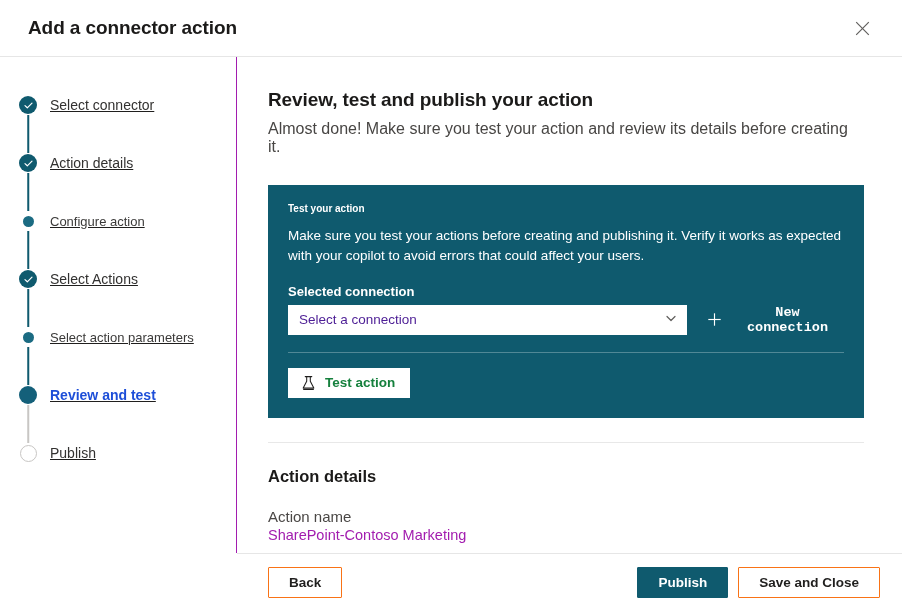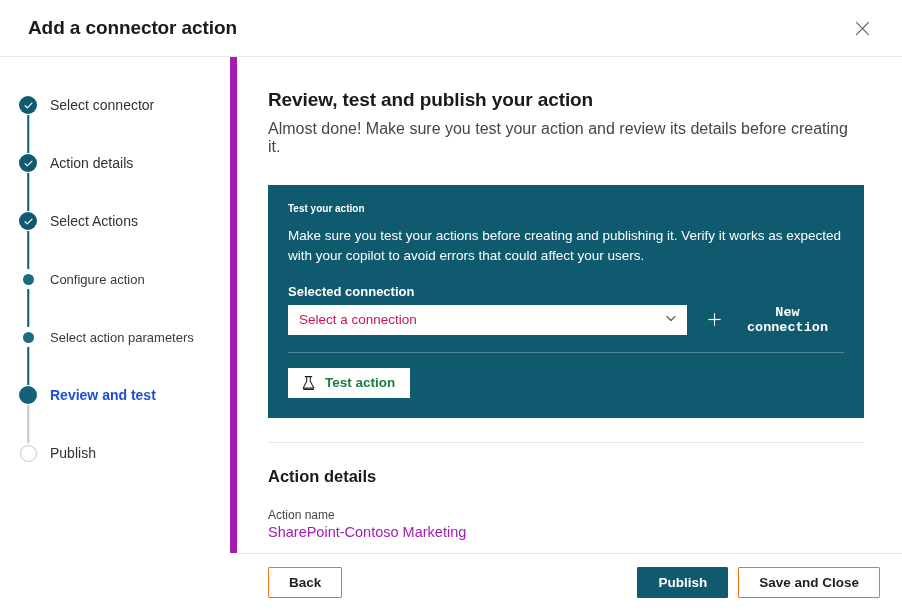--- a/index.html
+++ b/index.html
@@ -51,23 +51,24 @@
   .dialog-body {
     flex: 1 1 auto;
     display: flex;
     min-height: 0;
   }
 
   
   .stepper {
     width: 237px;
     flex: 0 0 237px;
-    border-right: 7px solid #a21caf;
+    border-right: 1px solid #a21caf;
     padding: 38px 0 0 0;
     position: relative;
+    text-decoration: underline;
   }
   .step {
     position: relative;
     display: flex;
     align-items: center;
     height: 20px;
     margin-bottom: 38px;
     padding-left: 18px;
     cursor: pointer;
   }
@@ -186,21 +187,21 @@
     background: #ffffff;
     border: 1px solid #ffffff;
     display: flex;
     align-items: center;
     padding: 0 8px 0 10px;
     cursor: pointer;
   }
   .select-value {
     flex: 1 1 auto;
     font-size: 13.5px;
-    color: #be185d;
+    color: #4c1d95;
   }
   .chev { display: block; color: #605e5c; }
   .new-conn {
     display: flex;
     align-items: center;
     gap: 9px;
     color: #ffffff;
     font-size: 13.5px;
     font-weight: bold;
     cursor: pointer;
@@ -238,21 +239,21 @@
     margin: 0 0 24px 0;
   }
   .section-heading {
     font-size: 16.5px;
     font-weight: bold;
     color: #1b1a19;
     margin: 0 0 22px 0;
   }
   .detail-block { margin-bottom: 19px; }
   .detail-label {
-    font-size: 12px;
+    font-size: 15px;
     color: #4a4745;
     margin: 0 0 2px 0;
   }
   .detail-value {
     font-size: 14.5px;
     color: #a21caf;
   }
 
   
   .dialog-footer {
@@ -321,36 +322,36 @@
         <span class="step-marker">
           <span class="dot-done">
             <svg width="11" height="11" viewBox="0 0 11 11" fill="none" stroke="#ffffff" stroke-width="1.2" stroke-linecap="round" stroke-linejoin="round">
               <polyline points="2,5.6 4.3,7.8 9,3.1"></polyline>
             </svg>
           </span>
         </span>
         <span class="step-label">Action details</span>
       </div>
 
+      <div class="step st-sub">
+        <span class="step-marker">
+          <span class="dot-small"></span>
+        </span>
+        <span class="step-label">Configure action</span>
+      </div>
+
       <div class="step st-done">
         <span class="step-marker">
           <span class="dot-done">
             <svg width="11" height="11" viewBox="0 0 11 11" fill="none" stroke="#ffffff" stroke-width="1.2" stroke-linecap="round" stroke-linejoin="round">
               <polyline points="2,5.6 4.3,7.8 9,3.1"></polyline>
             </svg>
           </span>
         </span>
         <span class="step-label">Select Actions</span>
-      </div>
-
-      <div class="step st-sub">
-        <span class="step-marker">
-          <span class="dot-small"></span>
-        </span>
-        <span class="step-label">Configure action</span>
       </div>
 
       <div class="step st-sub">
         <span class="step-marker">
           <span class="dot-small"></span>
         </span>
         <span class="step-label">Select action parameters</span>
       </div>
 
       <div class="step st-current">

